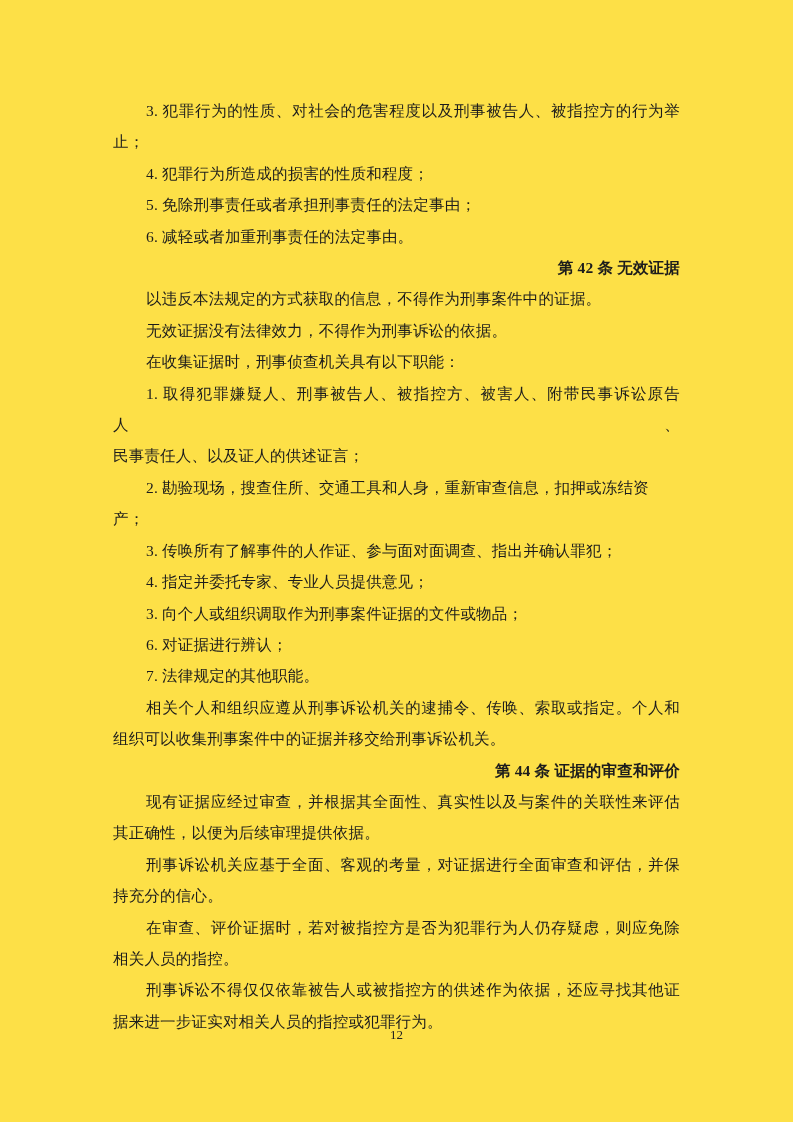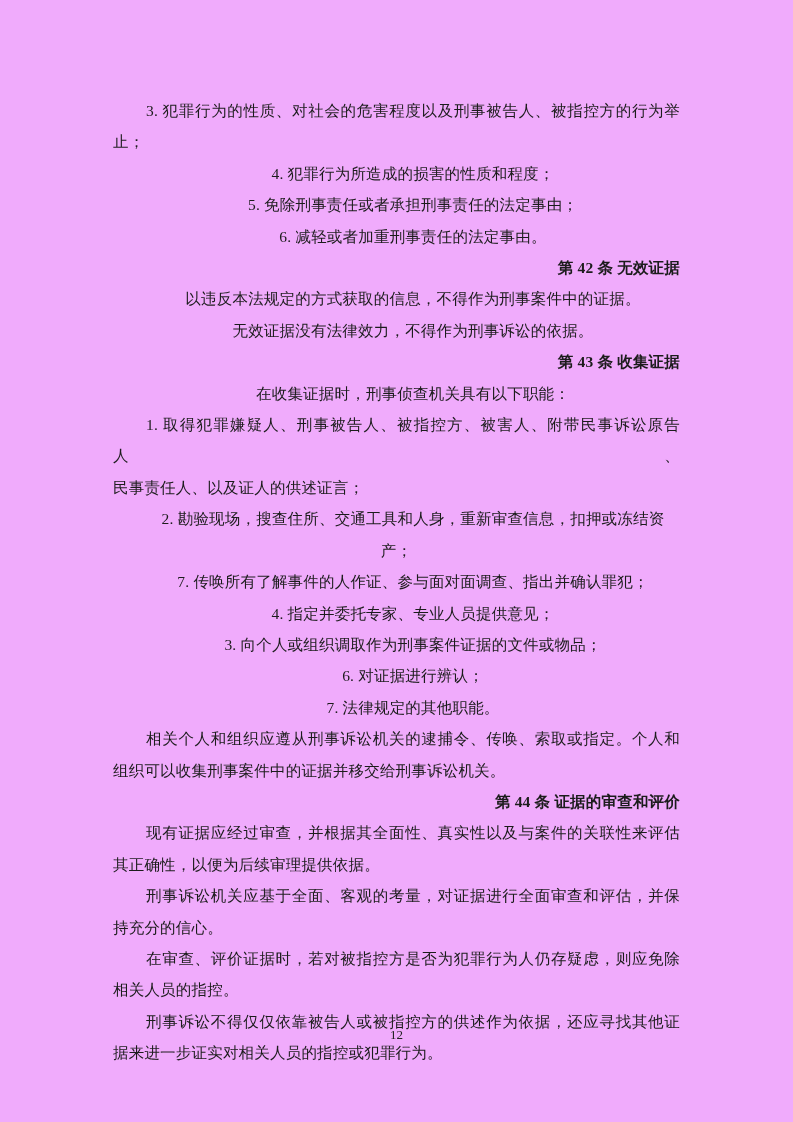--- a/index.html
+++ b/index.html
@@ -10,40 +10,39 @@
   body {
     width: 793px;
     height: 1122px;
     position: relative;
     font-family: "Liberation Serif", "DejaVu Serif", serif;
     color: #1c1c1c;
   }
   .sheet {
     position: absolute;
     inset: 0;
-    background: #f0abfc;
+    background: #fde047;
     overflow: hidden;
   }
   .body-text {
     position: absolute;
     left: 113px;
     top: 95px;
     width: 567px;
     font-size: 15.5px;
     line-height: 31.4px;
     letter-spacing: 0.2px;
   }
   .ln {
     min-height: 31.4px;
     white-space: normal;
   }
   
   .ind {
     text-indent: 33px;
-    text-align: center;
   }
   
   .fill {
     text-align: justify;
     text-align-last: justify;
   }
   .heading {
     text-align: right;
     font-weight: 700;
     text-indent: 0;
@@ -70,29 +69,28 @@
 
     <div class="ln ind">4. 犯罪行为所造成的损害的性质和程度；</div>
     <div class="ln ind">5. 免除刑事责任或者承担刑事责任的法定事由；</div>
     <div class="ln ind">6. 减轻或者加重刑事责任的法定事由。</div>
 
     <div class="ln heading">第 42 条  无效证据</div>
 
     <div class="ln ind">以违反本法规定的方式获取的信息，不得作为刑事案件中的证据。</div>
     <div class="ln ind">无效证据没有法律效力，不得作为刑事诉讼的依据。</div>
 
-    <div class="ln heading">第 43 条  收集证据</div>
 
     <div class="ln ind">在收集证据时，刑事侦查机关具有以下职能：</div>
 
     <div class="ln ind fill">1. 取得犯罪嫌疑人、刑事被告人、被指控方、被害人、附带民事诉讼原告人、</div>
     <div class="ln">民事责任人、以及证人的供述证言；</div>
 
     <div class="ln ind">2. 勘验现场，搜查住所、交通工具和人身，重新审查信息，扣押或冻结资产；</div>
-    <div class="ln ind">7. 传唤所有了解事件的人作证、参与面对面调查、指出并确认罪犯；</div>
+    <div class="ln ind">3. 传唤所有了解事件的人作证、参与面对面调查、指出并确认罪犯；</div>
     <div class="ln ind">4. 指定并委托专家、专业人员提供意见；</div>
     <div class="ln ind">3. 向个人或组织调取作为刑事案件证据的文件或物品；</div>
     <div class="ln ind">6. 对证据进行辨认；</div>
     <div class="ln ind">7. 法律规定的其他职能。</div>
 
     <div class="ln ind fill">相关个人和组织应遵从刑事诉讼机关的逮捕令、传唤、索取或指定。个人和</div>
     <div class="ln">组织可以收集刑事案件中的证据并移交给刑事诉讼机关。</div>
 
     <div class="ln heading">第 44 条  证据的审查和评价</div>
 

